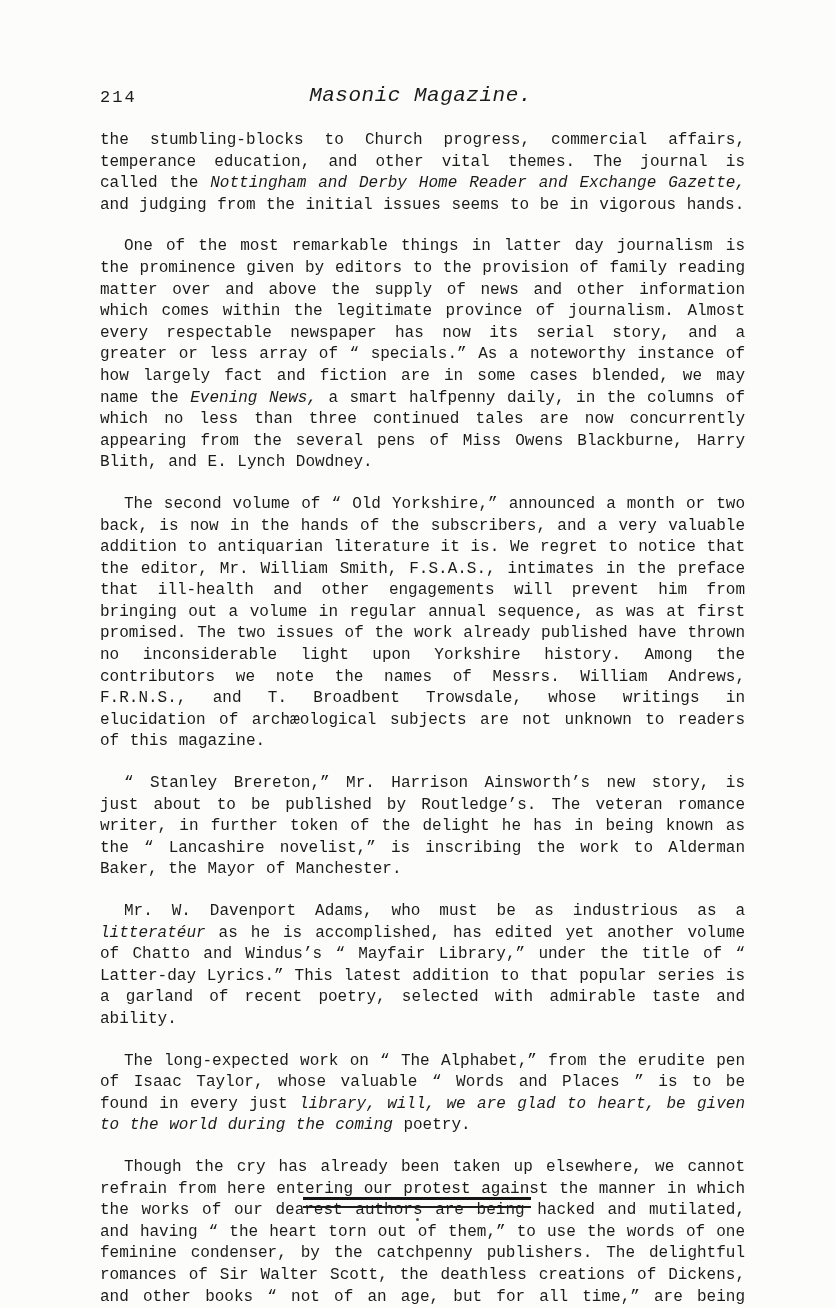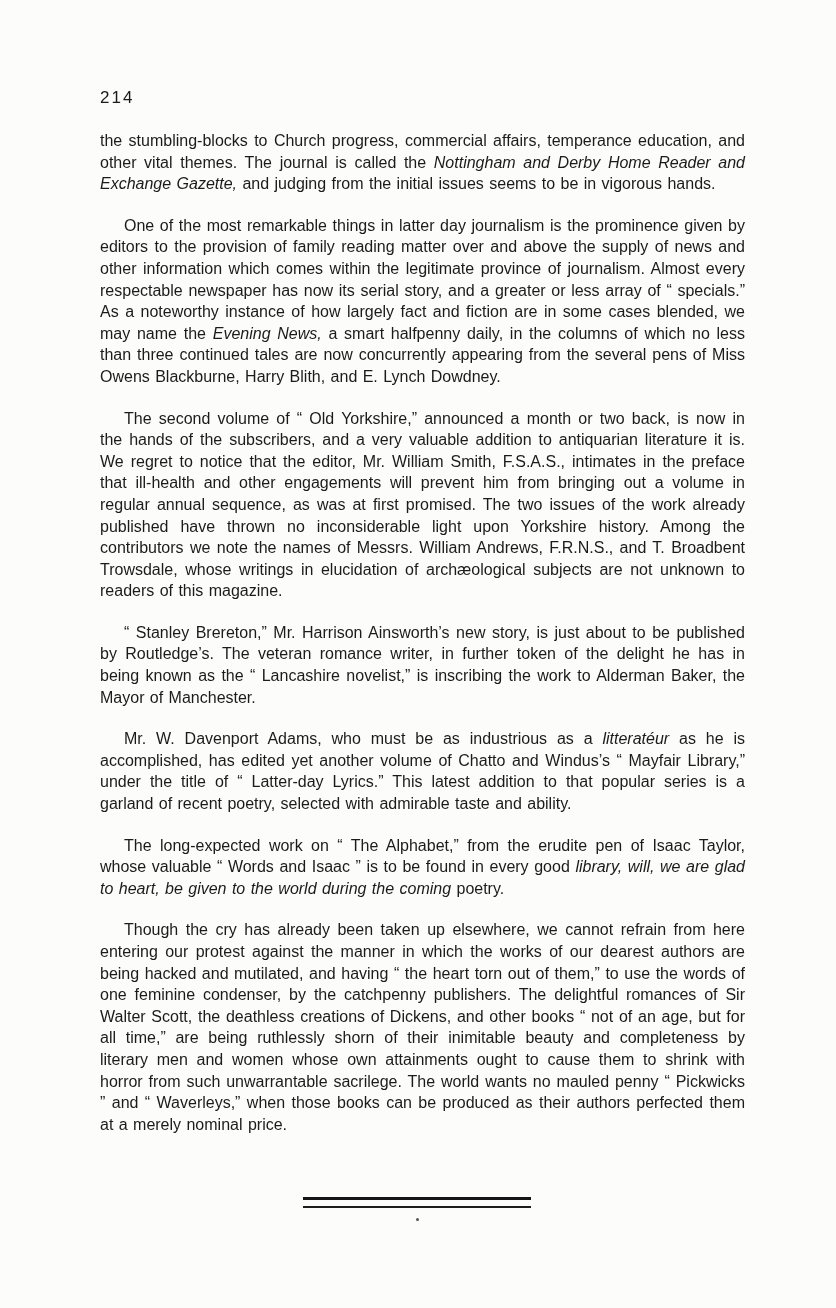--- a/index.html
+++ b/index.html
@@ -7,21 +7,21 @@
     padding: 0;
     background: #e9e9e7;
   }
   .page {
     position: relative;
     width: 836px;
     height: 1308px;
     margin: 0 auto;
     background: #fcfcfa;
     color: #1b1b1b;
-    font-family: Liberation Sans, sans-serif;
+    font-family: Liberation Mono, monospace;
     overflow: hidden;
   }
   .header {
     position: absolute;
     top: 84px;
     left: 100px;
     right: 95px;
     height: 30px;
   }
   .page-number {
@@ -75,28 +75,29 @@
     background: #555;
   }
 </style>
 </head>
 <body>
 
 <div class="page">
 
   <div class="header">
     <span class="page-number">214</span>
+    <span class="running-title">Masonic Magazine.</span>
   </div>
 
   <div class="article">
       <p class="para"><span>the stumbling-blocks to Church progress, commercial affairs, temperance education, and other vital themes.  The journal is called the </span><span class="it">Nottingham and Derby Home Reader and Exchange Gazette,</span><span> and judging from the initial issues seems to be in vigorous hands.</span></p>
       <p class="para indent"><span>One of the most remarkable things in latter day journalism is the prominence given by editors to the provision of family reading matter over and above the supply of news and other information which comes within the legitimate province of journalism.  Almost every respectable newspaper has now its serial story, and a greater or less array of “ specials.”  As a noteworthy instance of how largely fact and fiction are in some cases blended, we may name the </span><span class="it">Evening News,</span><span> a smart halfpenny daily, in the columns of which no less than three continued tales are now concurrently appearing from the several pens of Miss Owens Blackburne, Harry Blith, and E. Lynch Dowdney.</span></p>
       <p class="para indent"><span>The second volume of “ Old Yorkshire,” announced a month or two back, is now in the hands of the subscribers, and a very valuable addition to antiquarian literature it is.  We regret to notice that the editor, Mr. William Smith, F.S.A.S., intimates in the preface that ill-health and other engagements will prevent him from bringing out a volume in regular annual sequence, as was at first promised.  The two issues of the work already published have thrown no inconsiderable light upon Yorkshire history.  Among the contributors we note the names of Messrs. William Andrews, F.R.N.S., and T. Broadbent Trowsdale, whose writings in elucidation of archæological subjects are not unknown to readers of this magazine.</span></p>
       <p class="para indent"><span>“ Stanley Brereton,” Mr. Harrison Ainsworth’s new story, is just about to be published by Routledge’s.  The veteran romance writer, in further token of the delight he has in being known as the “ Lancashire novelist,” is inscribing the work to Alderman Baker, the Mayor of Manchester.</span></p>
       <p class="para indent"><span>Mr. W. Davenport Adams, who must be as industrious as a </span><span class="it">litteratéur</span><span> as he is accomplished, has edited yet another volume of Chatto and Windus’s “ Mayfair Library,” under the title of “ Latter-day Lyrics.”  This latest addition to that popular series is a garland of recent poetry, selected with admirable taste and ability.</span></p>
-      <p class="para indent"><span>The long-expected work on “ The Alphabet,” from the erudite pen of Isaac Taylor, whose valuable “ Words and Isaac ” is to be found in every good </span><span class="it">library, will, we are glad to heart, be given to the world during the coming</span><span> poetry.</span></p>
+      <p class="para indent"><span>The long-expected work on “ The Alphabet,” from the erudite pen of Isaac Taylor, whose valuable “ Words and Places ” is to be found in every just </span><span class="it">library, will, we are glad to heart, be given to the world during the coming</span><span> poetry.</span></p>
       <p class="para indent"><span>Though the cry has already been taken up elsewhere, we cannot refrain from here entering our protest against the manner in which the works of our dearest authors are being hacked and mutilated, and having “ the heart torn out of them,” to use the words of one feminine condenser, by the catchpenny publishers.  The delightful romances of Sir Walter Scott, the deathless creations of Dickens, and other books “ not of an age, but for all time,” are being ruthlessly shorn of their inimitable beauty and completeness by literary men and women whose own attainments ought to cause them to shrink with horror from such unwarrantable sacrilege.  The world wants no mauled penny “ Pickwicks ” and “ Waverleys,” when those books can be produced as their authors perfected them at a merely nominal price.</span></p>
     </div>
 
   <div class="end-rule"></div>
   <div class="printers-dot"></div>
 
 </div>
 
 </body></html>

